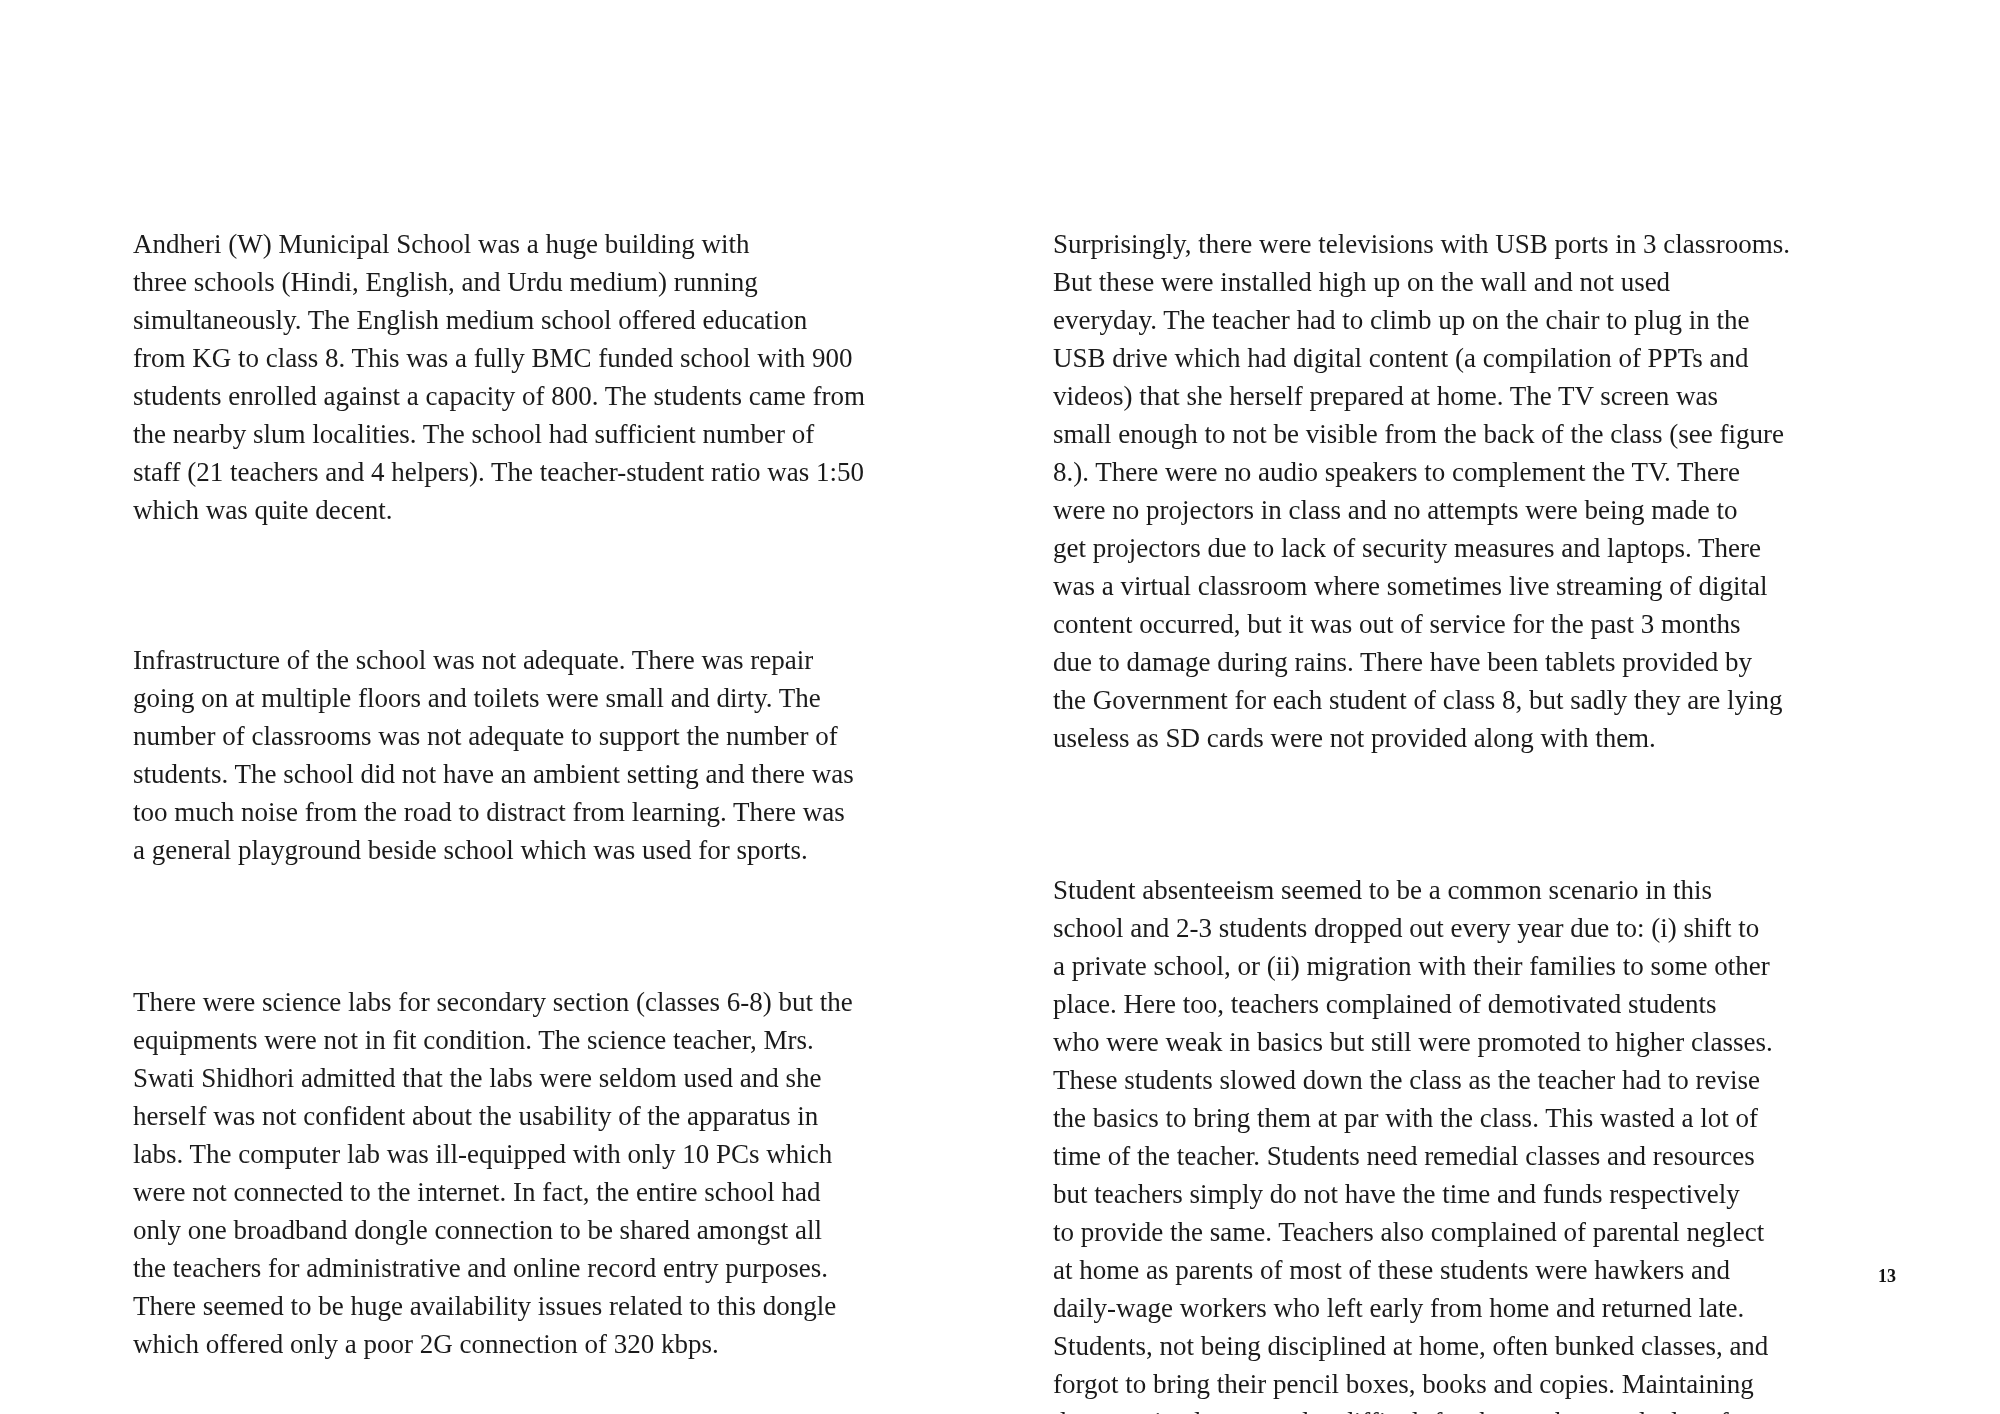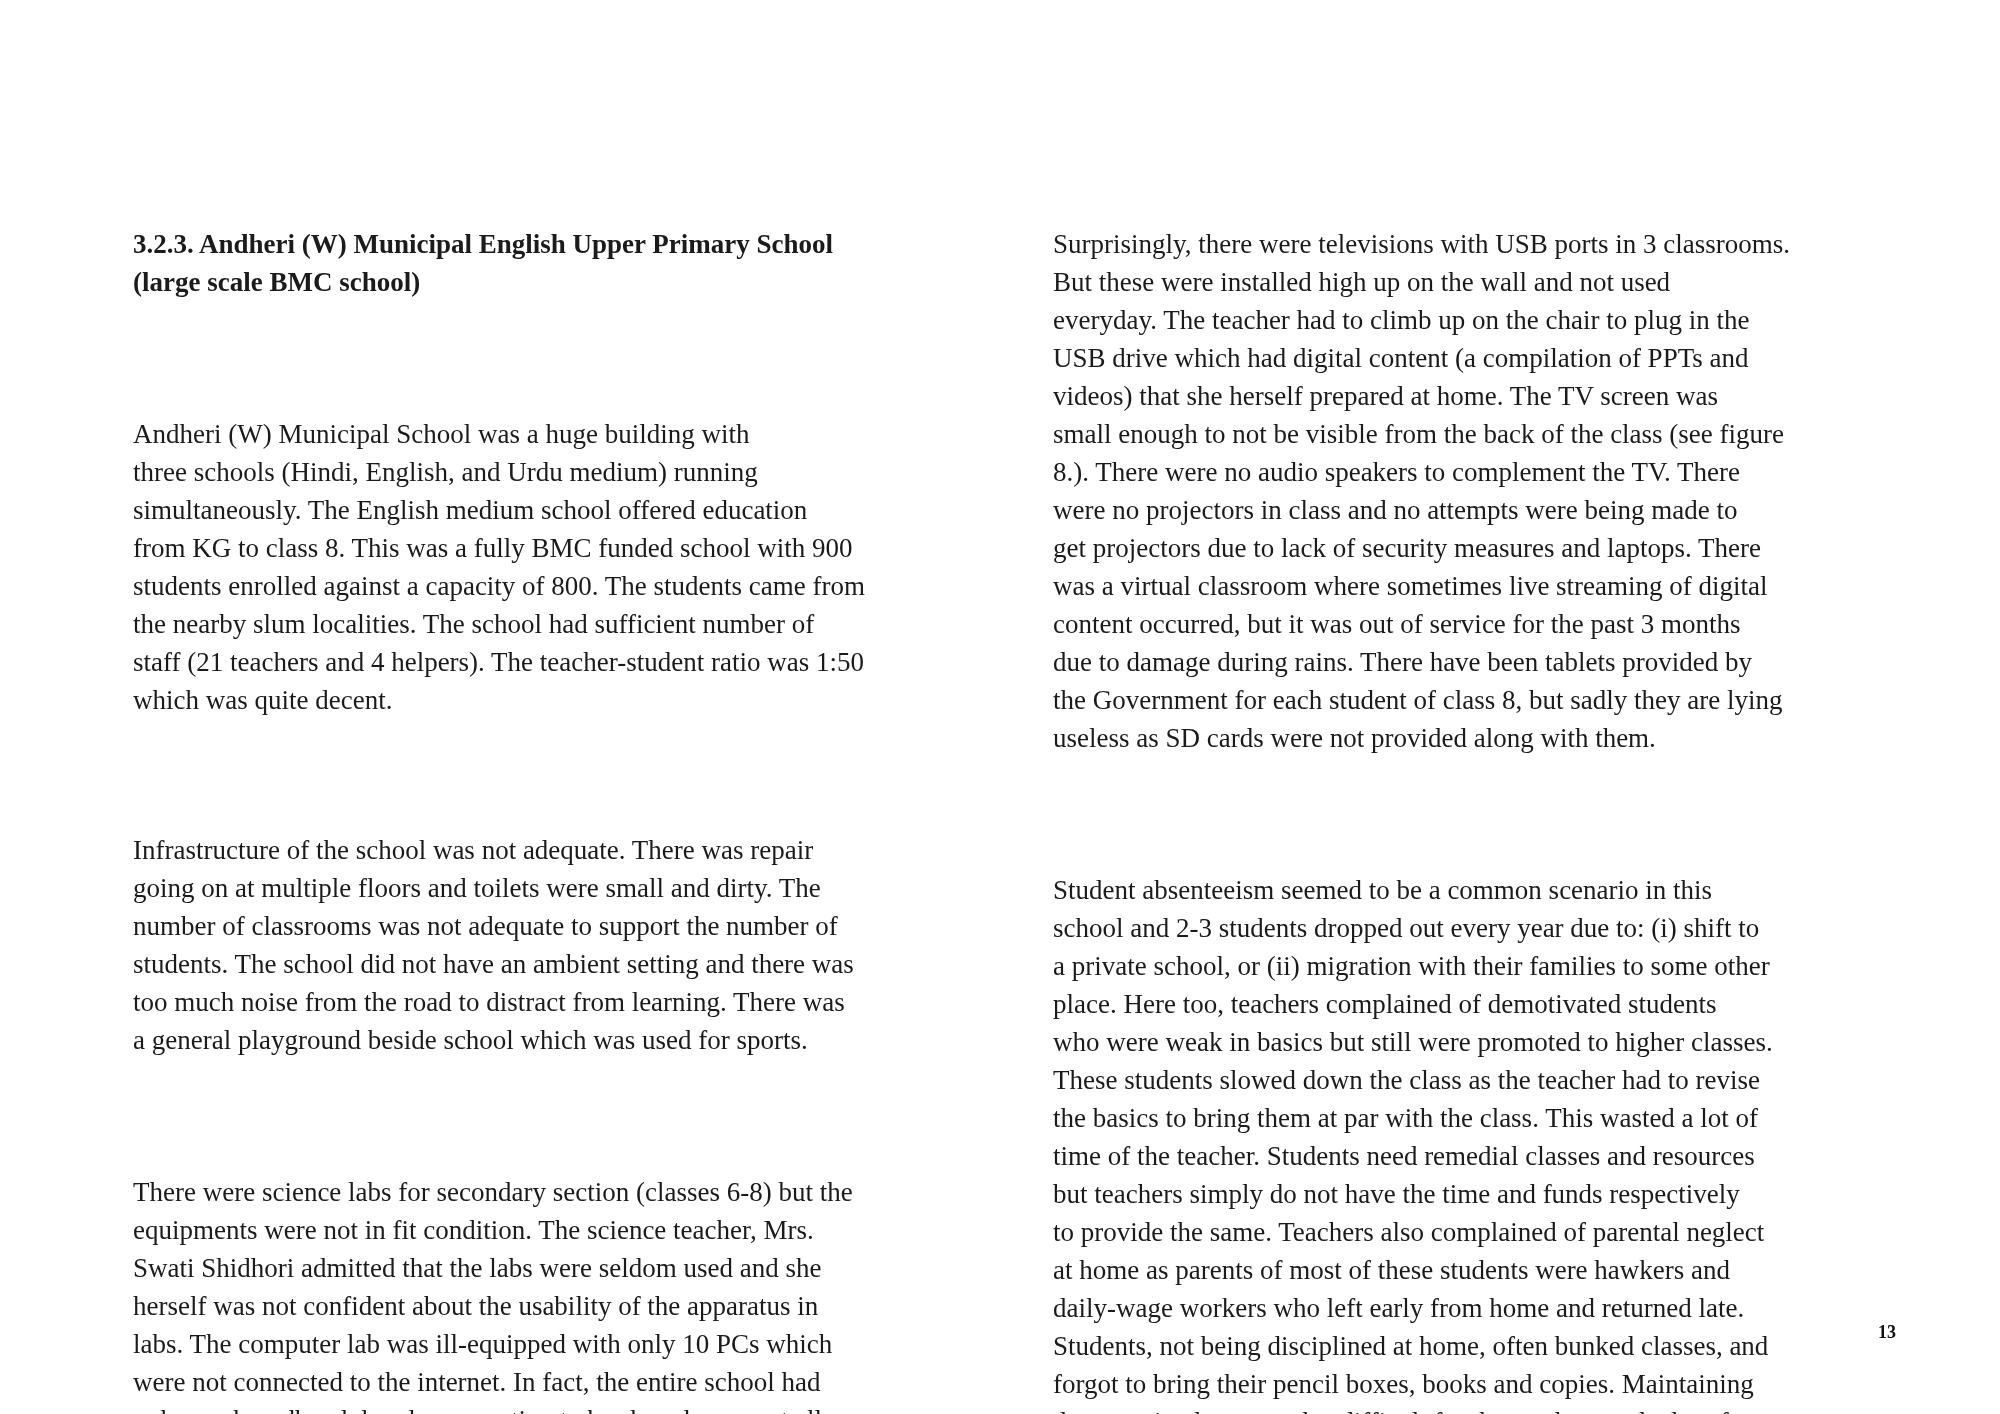--- a/index.html
+++ b/index.html
@@ -30,35 +30,33 @@
     line-height: 38px;
     font-weight: 700;
     white-space: pre;
   }
   .para { margin: 0; }
   .gap-1 { margin-top: 38px; }   
   .gap-2 { margin-top: 36px; }   
   .page-number {
     position: absolute;
     left: 1878px;
-    top: 1322px;
+    top: 1266px;
     font-size: 18px;
     line-height: 20px;
     font-weight: 700;
     color: #111111;
   }
 </style>
 </head>
 <body>
 
 <div>
 
   <div class="column column-left">
-    <h2 class="section-heading">3.2.3. Andheri (W) Municipal English Upper Primary School
-(large scale BMC school)</h2>
     <p class="para">Andheri (W) Municipal School was a huge building with
 three schools (Hindi, English, and Urdu medium) running
 simultaneously. The English medium school offered education
 from KG to class 8. This was a fully BMC funded school with 900
 students enrolled against a capacity of 800. The students came from
 the nearby slum localities. The school had sufficient number of
 staff (21 teachers and 4 helpers). The teacher-student ratio was 1:50
 which was quite decent.</p>
     <p class="para gap-2">Infrastructure of the school was not adequate. There was repair
 going on at multiple floors and toilets were small and dirty. The

